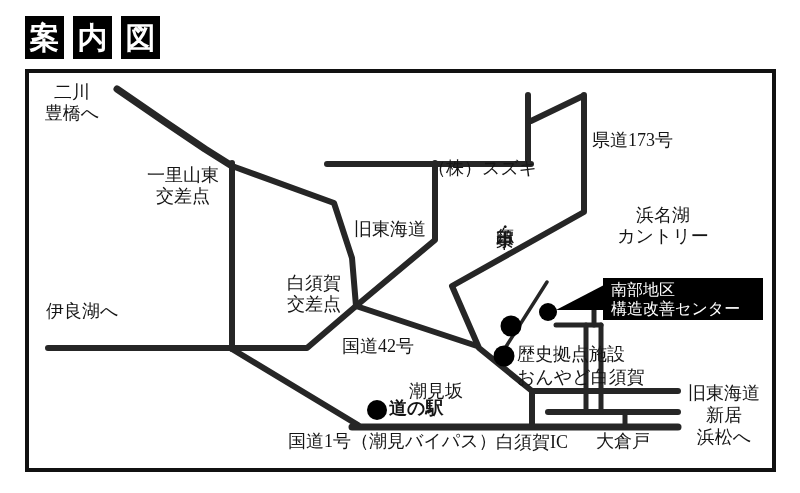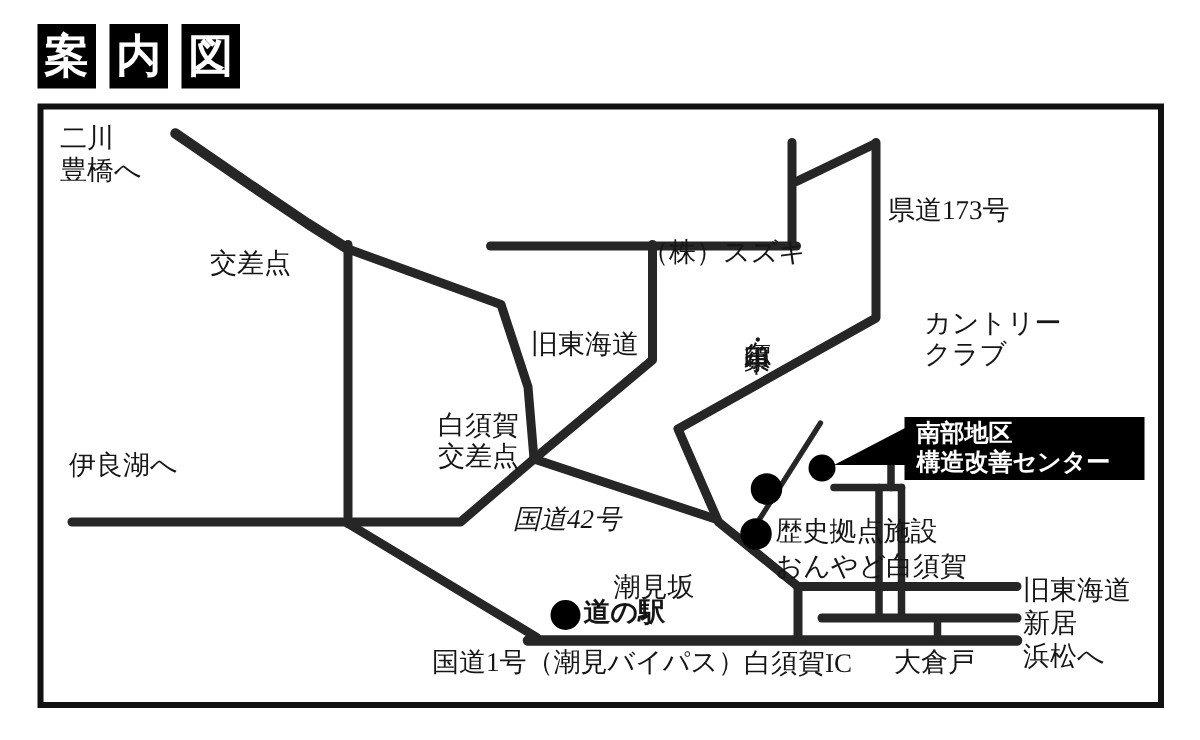--- a/index.html
+++ b/index.html
@@ -11,30 +11,30 @@
   }
   #map-svg{position:absolute;left:0;top:0;}
   .title{position:absolute;left:25px;top:16px;display:flex;gap:9px;}
   .tbox{
     width:39px;height:43px;background:#000;color:#fff;
     display:flex;align-items:center;justify-content:center;
     font-family:"Liberation Sans","DejaVu Sans",sans-serif;
     font-weight:bold;font-size:30px;line-height:1;
   }
   .lbl{position:absolute;font-size:18px;line-height:21px;white-space:nowrap;}
-  .ctr{text-align:left;}
+  .ctr{text-align:center;}
   .vert{
     writing-mode:vertical-rl;text-orientation:upright;
     letter-spacing:1px;line-height:22px;
   }
   .facility-box{
     position:absolute;left:603px;top:278px;width:160px;height:42px;
     background:#000;color:#fff;box-sizing:border-box;
     font-family:"Liberation Sans","DejaVu Sans",sans-serif;
-    font-weight:bold;font-size:16px;line-height:19px;
+    font-weight:normal;font-size:16px;line-height:19px;
     padding:2px 12px 0 8px;white-space:nowrap;
   }
 </style>
 </head>
 <body>
 
 <svg id="map-svg" width="800" height="493" viewBox="0 0 800 493">
 
   <rect x="27" y="71" width="747" height="399" fill="none" stroke="#111" stroke-width="4"></rect>
 
@@ -92,50 +92,51 @@
       <span>図</span>
     </div>
 </div>
 
 <div class="lbl ctr" style="left:40px;top:82px;width:64px;">
   <div>二川</div>
   <div>豊橋へ</div>
 </div>
 
 <div class="lbl ctr" style="left:140px;top:165px;width:86px;">
+  <div>一里山東</div>
   <div>交差点</div>
 </div>
 
 <div class="lbl ctr" style="left:428px;top:114px;width:100px;margin-top:44px;">
   <div>（株）スズキ</div>
 </div>
 
 <div class="lbl" style="left:592px;top:130px;text-align:center;">
   <span>県道173号</span>
 </div>
 
 <div class="lbl ctr" style="left:616px;top:205px;width:94px;">
+  <div>浜名湖</div>
   <div>カントリー</div>
-  <div>クラブ</div>
 </div>
 
 <div class="lbl" style="left:354px;top:219px;">
   <span>旧東海道</span>
 </div>
 
-<div class="lbl ctr" style="left:292px;top:273px;width:68px;">
+<div class="lbl ctr" style="left:280px;top:273px;width:68px;">
   <div>白須賀</div>
   <div>交差点</div>
 </div>
 
 <div class="lbl" style="left:46px;top:302px;font-family:Liberation Mono, monospace;">
   <span>伊良湖へ</span>
 </div>
 
-<div class="lbl" style="left:342px;top:336px;font-style:italic;">
+<div class="lbl" style="left:342px;top:336px;">
   <span>国道42号</span>
 </div>
 
 <div class="lbl vert" style="left:494px;top:213px;">
   <span>白須賀小・中</span>
 </div>
 
 <div class="lbl" style="left:409px;top:381px;">
   <span>潮見坂</span>
 </div>

